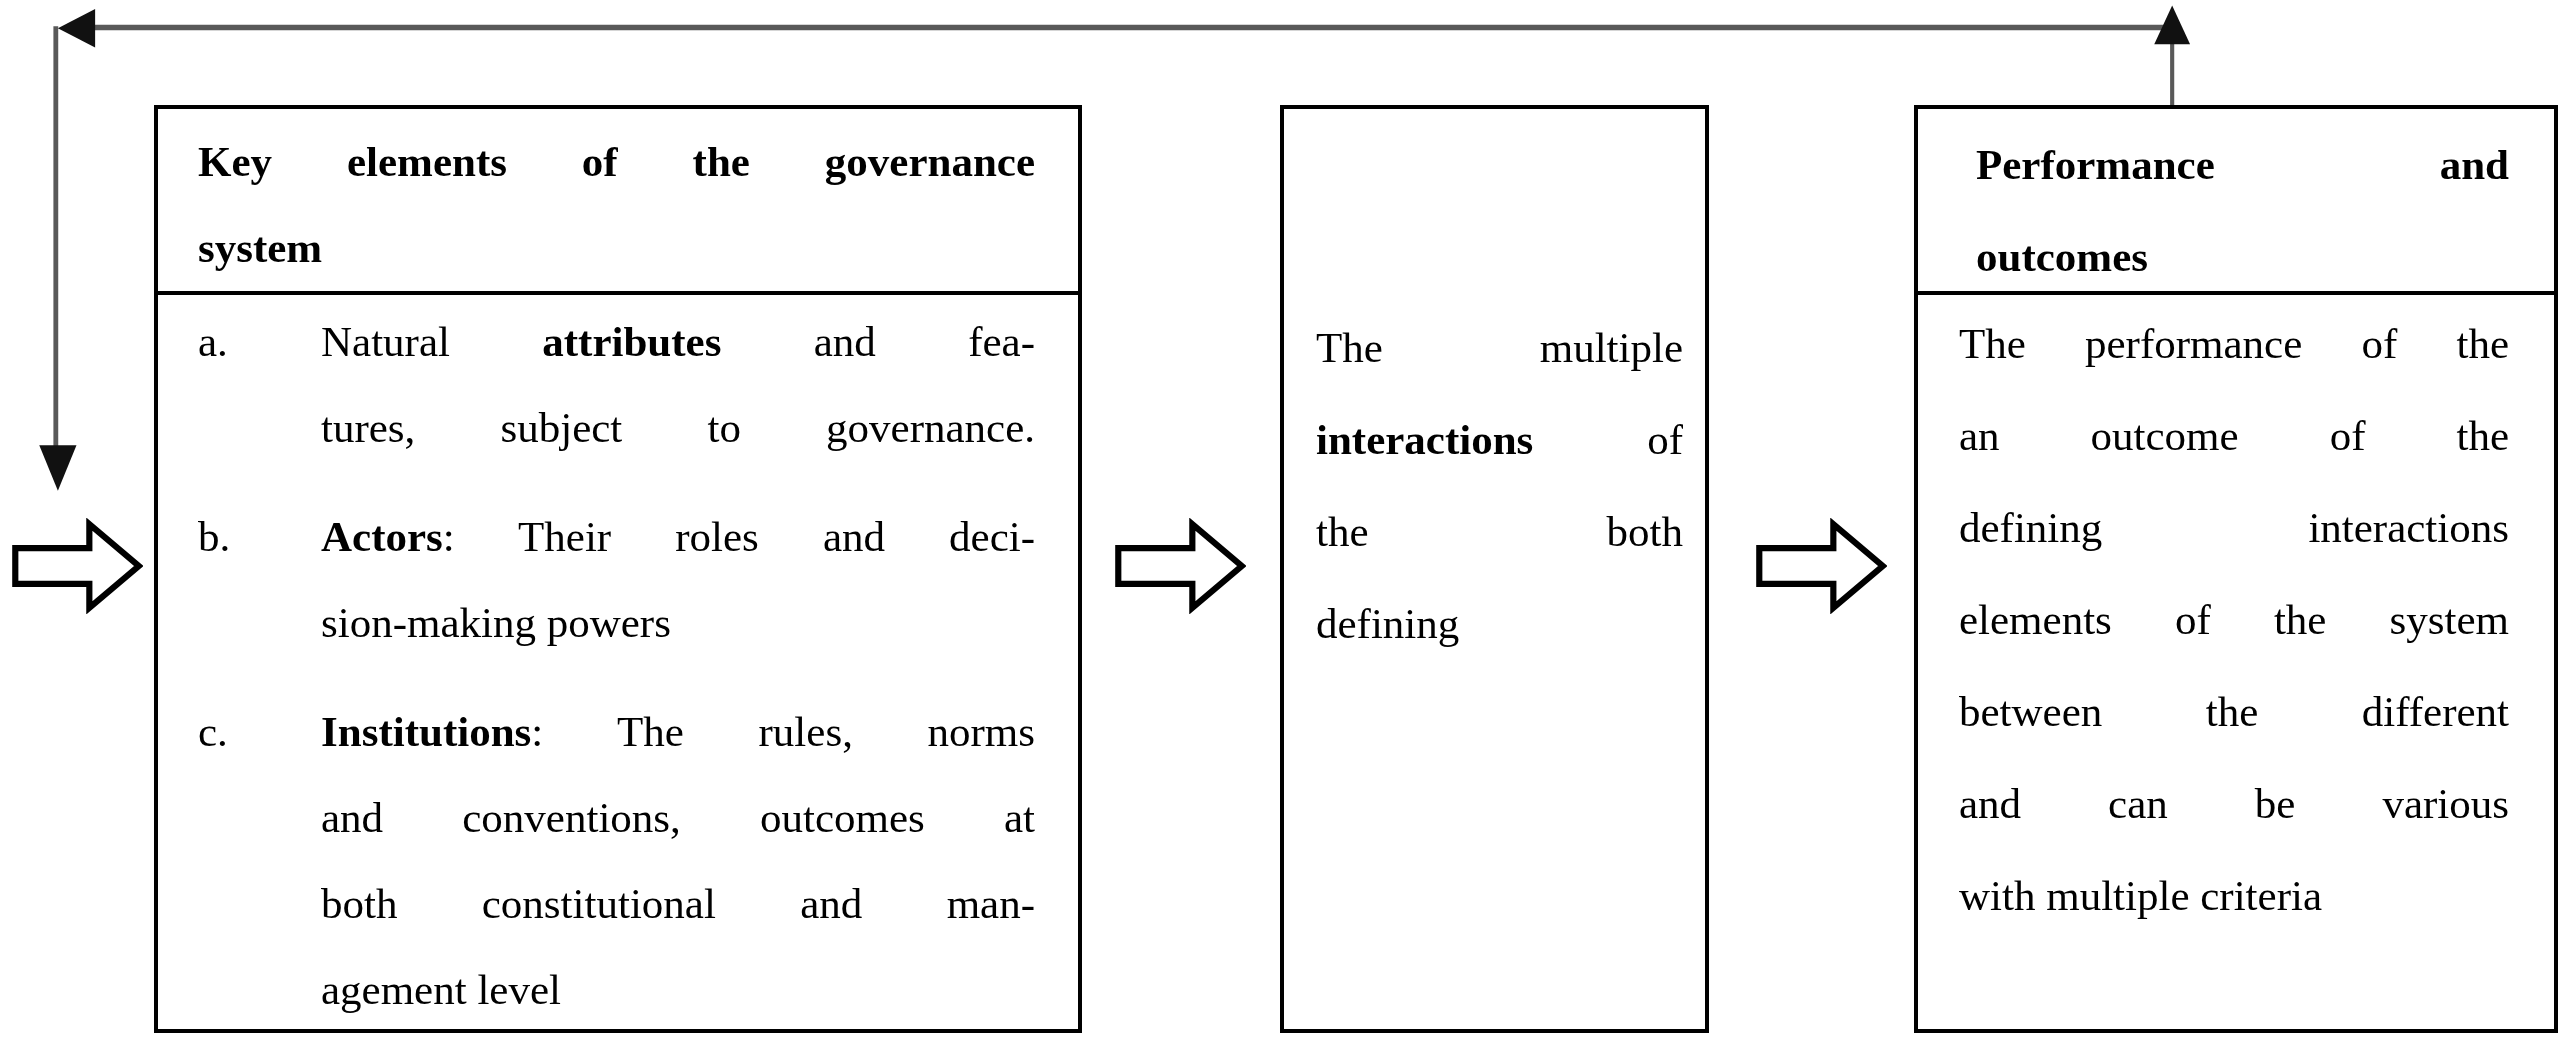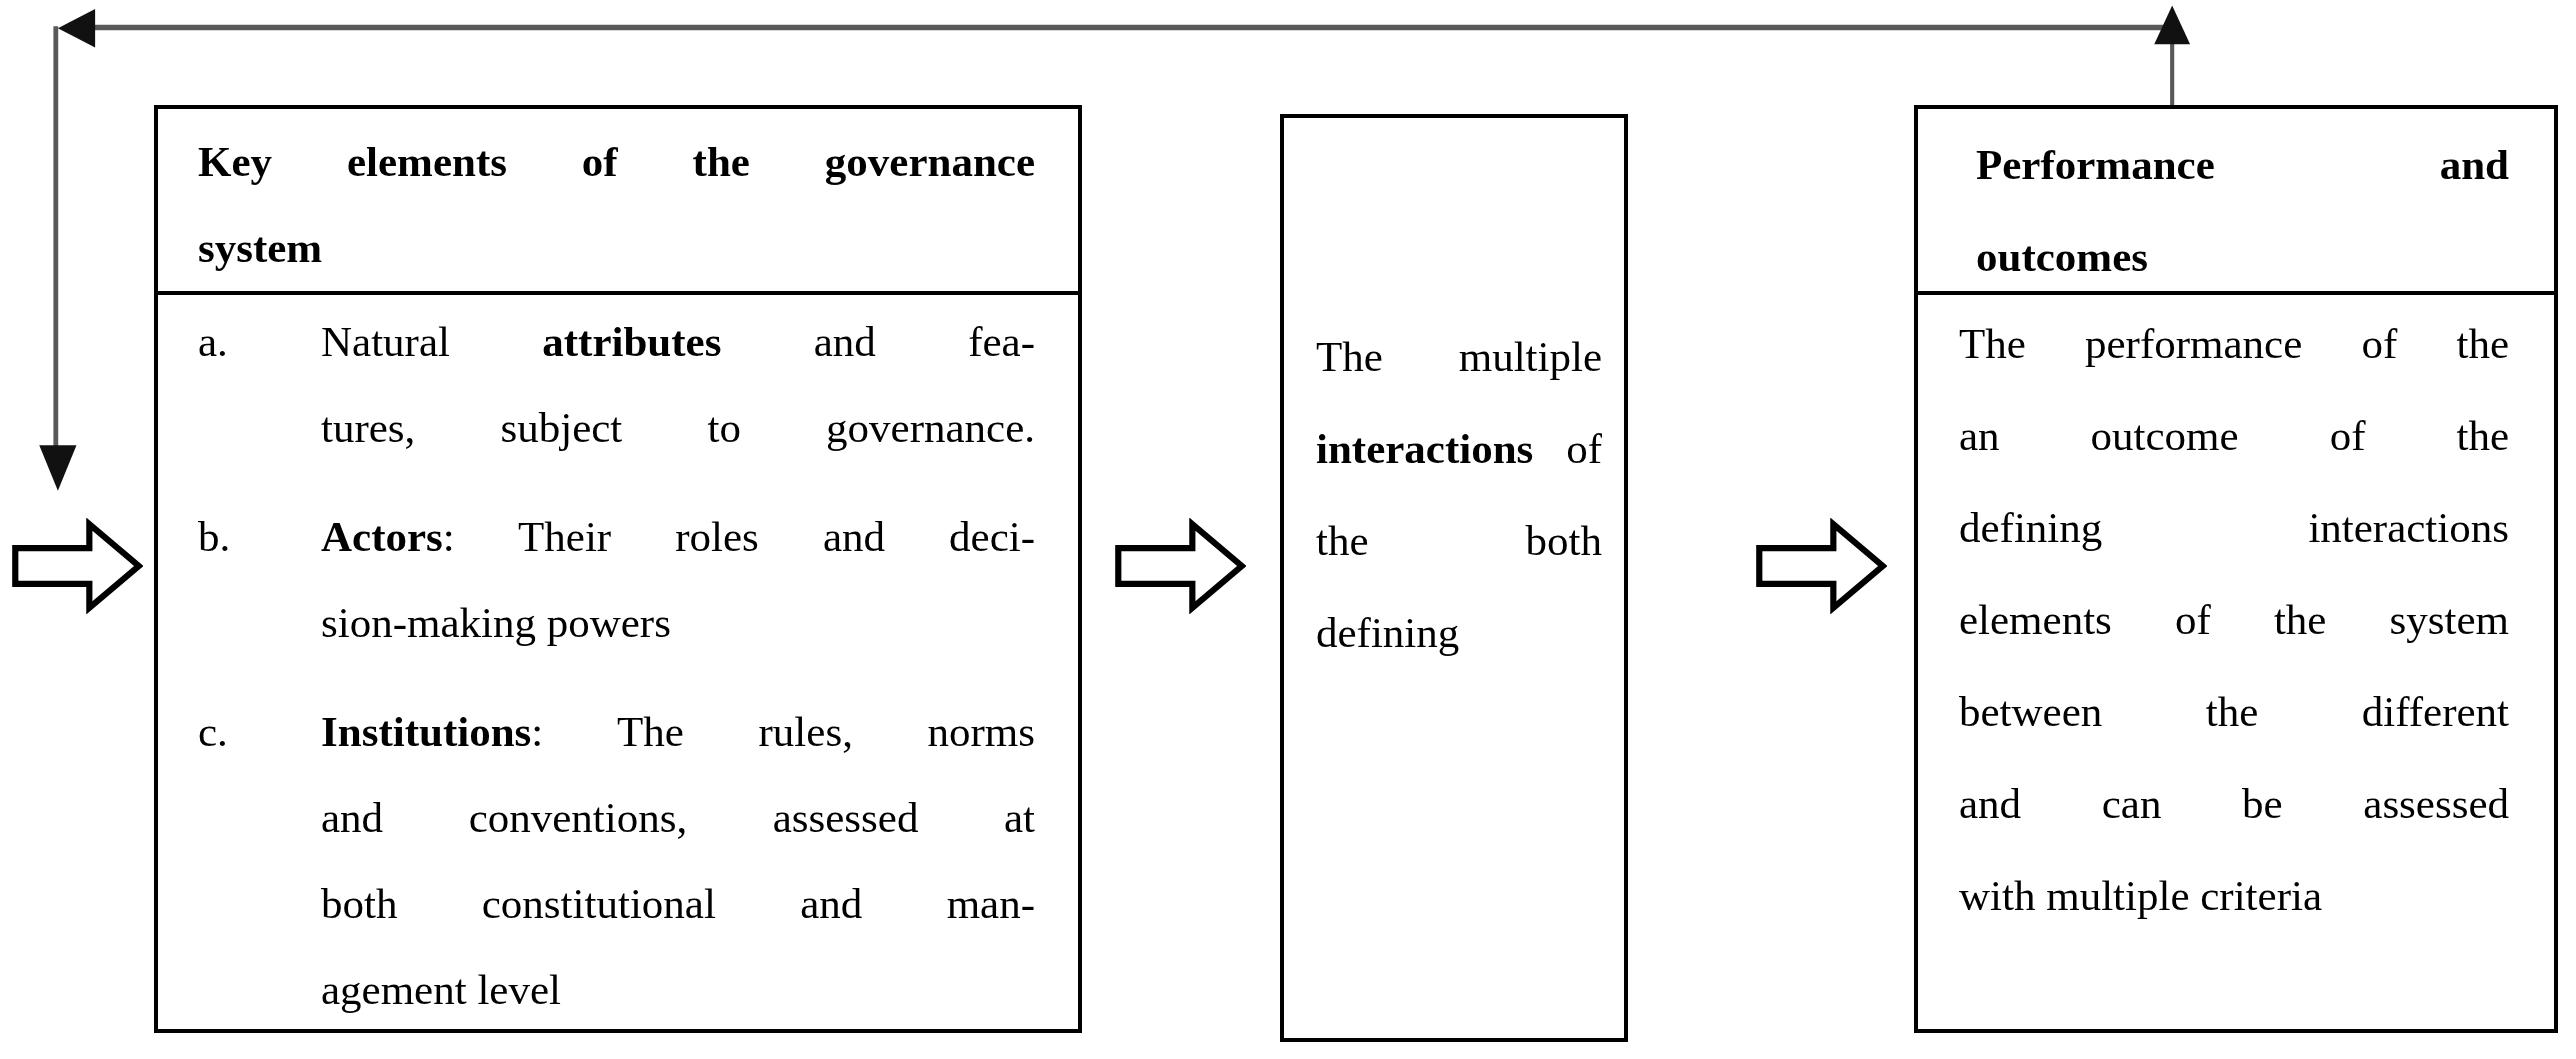--- a/index.html
+++ b/index.html
@@ -20,21 +20,21 @@
   .ba-0{left:11px;top:518px;}
   .ba-1{left:1114px;top:518px;}
   .ba-2{left:1755px;top:518px;}
 
   .box{
     position:absolute;top:105px;height:928px;
     border:4.8px solid #000000;background:#ffffff;
     box-sizing:border-box;overflow:hidden;
   }
   .box-left{left:154px;width:928px;}
-  .box-mid{left:1280px;width:348px;margin-top:9px;}
+  .box-mid{left:1280px;width:429px;}
   .box-right{left:1914px;width:644px;}
 
   .hdr{
     padding:10.3px 43px 0 40px;
     border-bottom:4.8px solid #000000;
     font-weight:bold;
   }
   .hdr .ln{line-height:86px;}
   .box-left .hdr{height:172px;}
   .box-right .hdr{height:172px;padding-left:58px;padding-right:45px;}
@@ -108,21 +108,21 @@
           <div class="marker">b.</div>
           <div class="item-lines">
             <div class="ln j"><b>Actors</b><span>: Their roles and deci-</span></div>
             <div class="ln nj"><span>sion-making powers</span></div>
           </div>
         </div>
         <div class="item">
           <div class="marker">c.</div>
           <div class="item-lines">
             <div class="ln j"><b>Institutions</b><span>: The rules, norms</span></div>
-            <div class="ln j"><span>and conventions, assessed at</span></div>
+            <div class="ln j"><span>and conventions, outcomes at</span></div>
             <div class="ln j"><span>both constitutional and man-</span></div>
             <div class="ln nj"><span>agement level</span></div>
           </div>
         </div>
       </div>
   </div>
 
   <div class="box box-mid">
     <div class="body-plain">
         <div class="ln j"><span>The multiple</span></div>
@@ -136,19 +136,19 @@
     <div class="hdr">
         <div class="ln j"><b>Performance and</b></div>
         <div class="ln nj"><b>outcomes</b></div>
       </div>
     <div class="body-plain">
         <div class="ln j"><span>The performance of the</span></div>
         <div class="ln j"><span>an outcome of the</span></div>
         <div class="ln j"><span>defining interactions</span></div>
         <div class="ln j"><span>elements of the system</span></div>
         <div class="ln j"><span>between the different</span></div>
-        <div class="ln j"><span>and can be assessed</span></div>
+        <div class="ln j"><span>and can be various</span></div>
         <div class="ln nj"><span>with multiple criteria</span></div>
       </div>
   </div>
 
 </div>
 
 
 </body></html>

